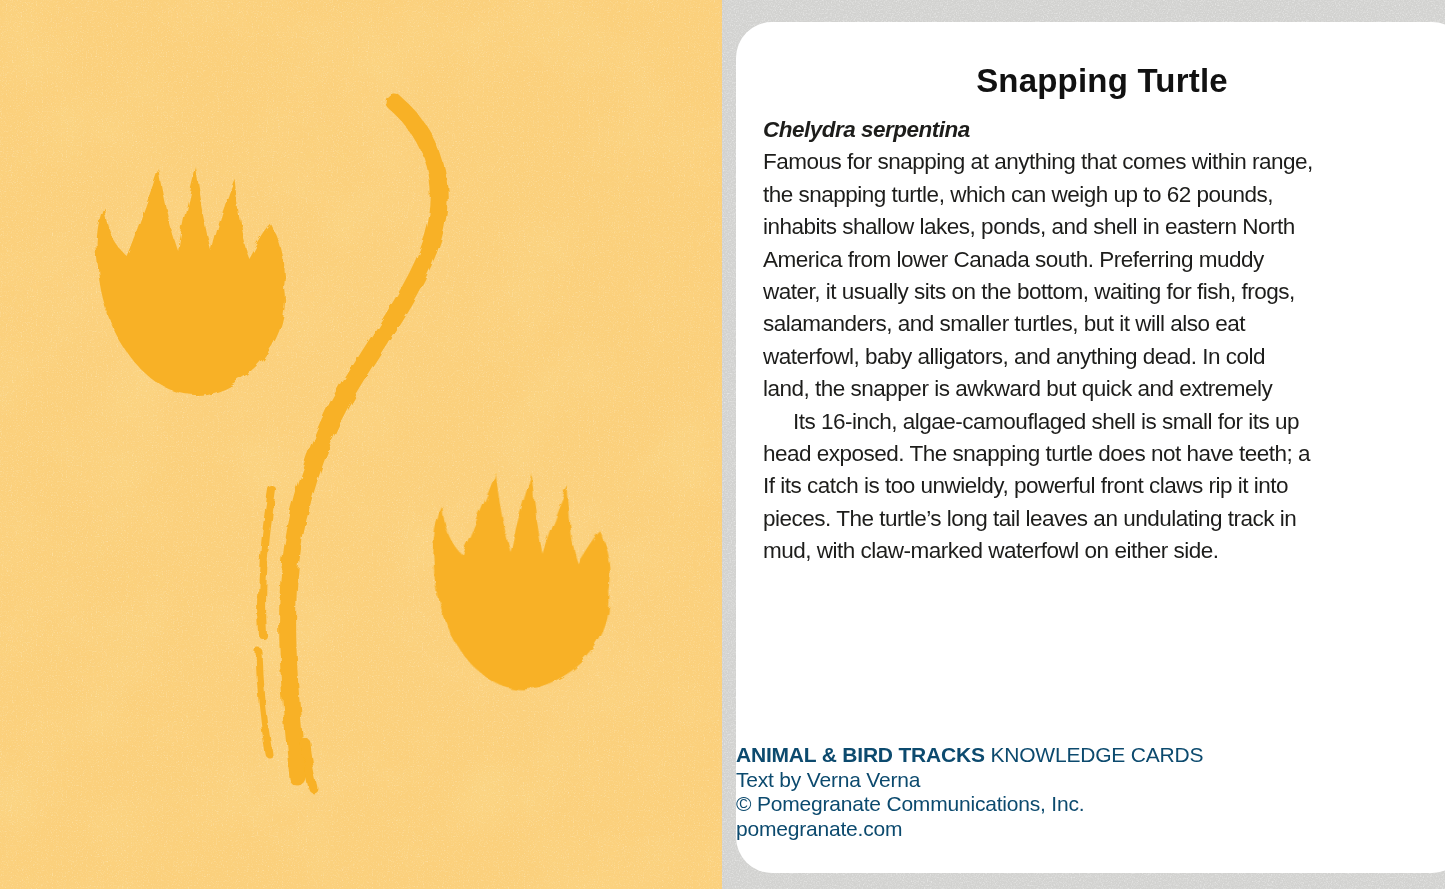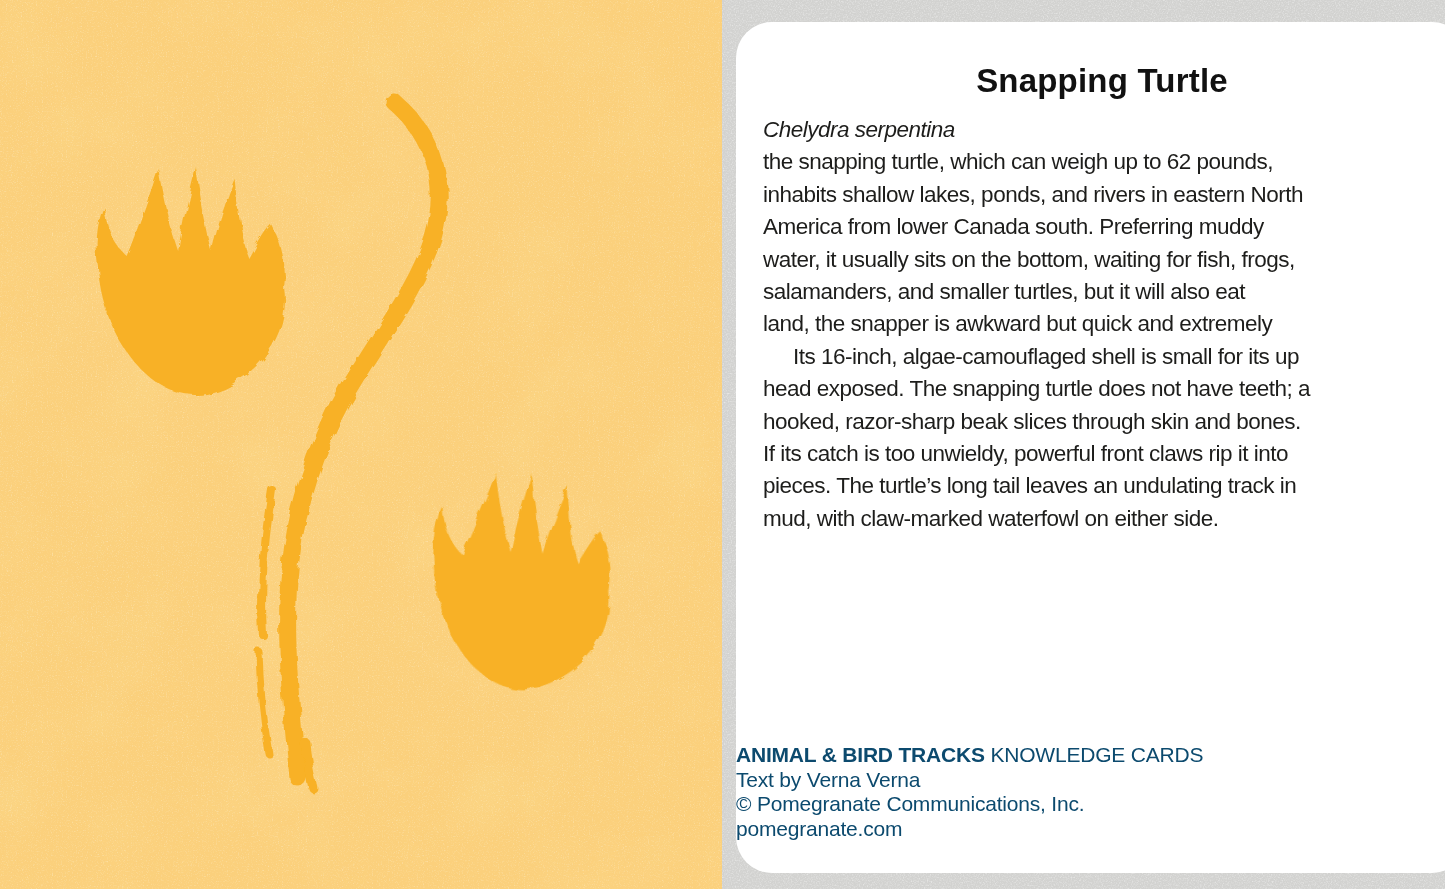--- a/index.html
+++ b/index.html
@@ -20,21 +20,21 @@
   }
   .card-title {
     position:absolute; top:39px; left:0; right:0; margin:0;
     text-align:center; font-size:33px; line-height:40px; font-weight:bold;
     letter-spacing:0.2px; color:#111111;
   }
   .card-body {
     position:absolute; top:92px; left:27px; right:28px;
     font-size:22.5px; line-height:32.4px; letter-spacing:-0.5px; color:#1d1d1b;
   }
-  .species { font-weight:normal; font-style:italic; white-space:nowrap; }
+  .species { font-weight:bold; font-style:italic; white-space:nowrap; }
   .line { white-space:nowrap; }
   .para-indent .line:first-of-type { text-indent:30px; }
   .card-footer {
     position:absolute; left:0; right:0; top:721px;
     text-align:left; font-size:21px; line-height:24.7px;
     letter-spacing:-0.2px; color:#0c4a6e;
   }
   .bold { font-weight:bold; }
 </style>
 </head>
@@ -99,33 +99,34 @@
     </svg>
 
     <div class="card">
       <h1 class="card-title">Snapping Turtle</h1>
 
       <div class="card-body">
         <div class="species">Chelydra serpentina</div>
 
         <div class="para">
 
+        <div class="line">Famous for snapping at anything that comes within range,</div>
             <div class="line">the snapping turtle, which can weigh up to 62 pounds,</div>
-            <div class="line">inhabits shallow lakes, ponds, and rivers in eastern North</div>
+            <div class="line">inhabits shallow lakes, ponds, and shell in eastern North</div>
             <div class="line">America from lower Canada south. Preferring muddy</div>
             <div class="line">water, it usually sits on the bottom, waiting for fish, frogs,</div>
             <div class="line">salamanders, and smaller turtles, but it will also eat</div>
+            <div class="line">waterfowl, baby alligators, and anything dead. In cold</div>
             <div class="line">land, the snapper is awkward but quick and extremely</div>
           </div>
 
         <div class="para para-indent">
 
         <div class="line">Its 16-inch, algae-camouflaged shell is small for its up</div>
             <div class="line">head exposed. The snapping turtle does not have teeth; a</div>
-            <div class="line">hooked, razor-sharp beak slices through skin and bones.</div>
             <div class="line">If its catch is too unwieldy, powerful front claws rip it into</div>
             <div class="line">pieces. The turtle’s long tail leaves an undulating track in</div>
             <div class="line">mud, with claw-marked waterfowl on either side.</div>
           </div>
       </div>
 
       <div class="card-footer">
         <div class="f-line">
           <span class="bold">ANIMAL &amp; BIRD TRACKS</span><span> KNOWLEDGE CARDS</span>
         </div>

